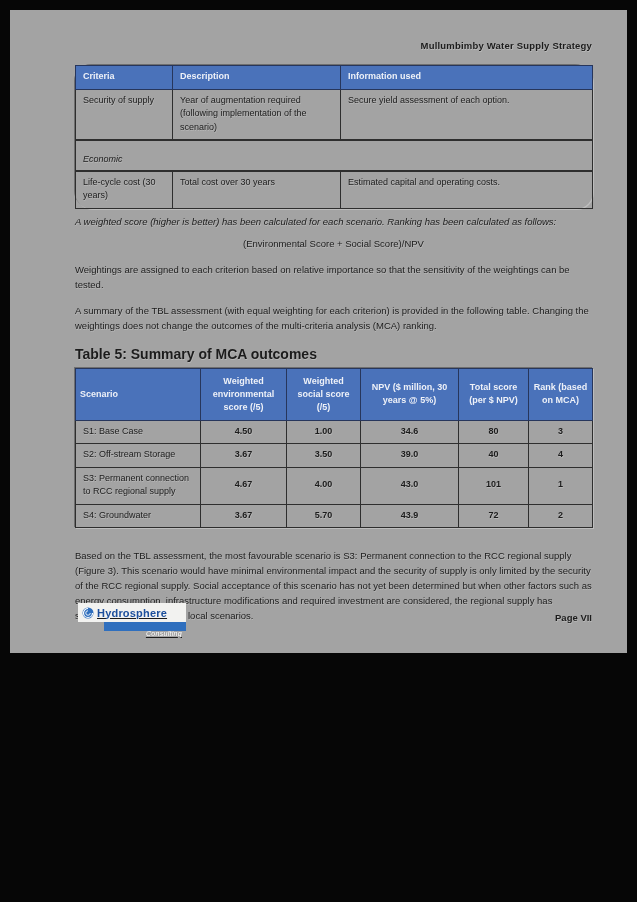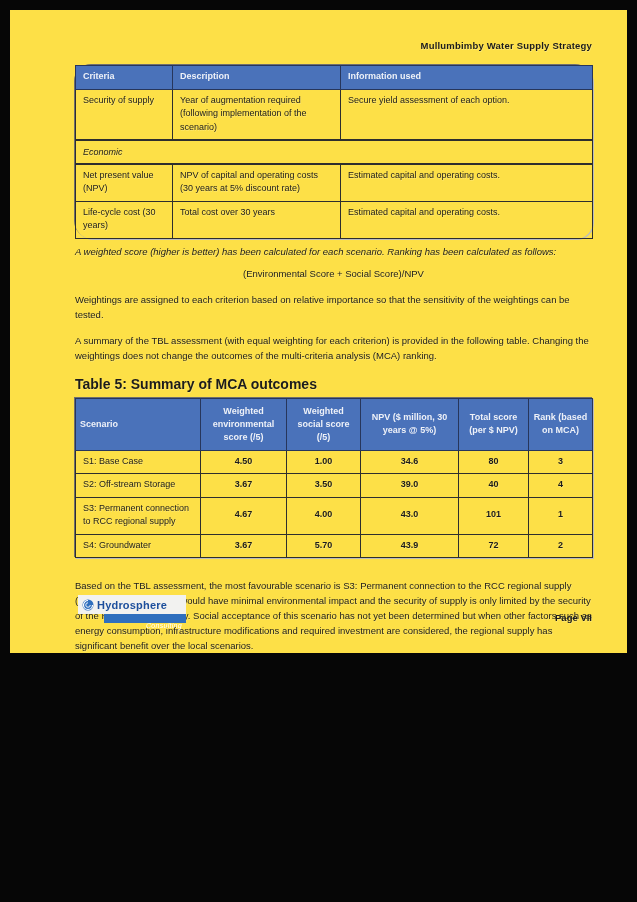--- a/index.html
+++ b/index.html
@@ -6,21 +6,21 @@
   body{
     width:637px;height:902px;
     background:#060606;
     font-family:"Liberation Sans", sans-serif;
     position:relative;
     overflow:hidden;
   }
   .page{
     position:absolute;left:10px;top:10px;
     width:617px;height:643px;
-    background:#fde047;
+    background:#a3a3a3;
     color:#1c1c1c;
     box-sizing:border-box;
     padding:0 35px 0 65px;
   }
   .doc-header{
     margin-top:30px;
     text-align:right;
     font-size:9.5px;font-weight:700;
     letter-spacing:0.2px;
     text-shadow:0.5px 0.5px 0 rgba(255,255,255,0.25);
@@ -43,21 +43,21 @@
   th{
     background:#4a72ba;
     color:#eef1f8;
     font-weight:700;
     text-align:left;
     text-shadow:none;
     border-color:#27365c;
   }
   .section-row td{
     font-style:italic;
-    padding-top:5px;padding-bottom:3px;
+    padding-top:12px;padding-bottom:3px;
     border-top:2px solid #2e2e2e;
     border-bottom:2px solid #2e2e2e;
   }
   .para{
     margin:0;
     font-size:9.5px;
     line-height:1.58;
     text-shadow:0.5px 0.5px 0 rgba(255,255,255,0.22);
   }
   .para-a{margin-top:5px;font-style:italic;}
@@ -89,22 +89,23 @@
     text-align:center;
     font-weight:700;
   }
   .para-d{margin-top:20px;}
   .footer{
     position:absolute;
     left:65px;right:35px;bottom:22px;
     height:30px;
   }
   .logo{
-    position:absolute;left:3px;bottom:8px;
+    position:absolute;left:3px;bottom:0;
     width:108px;
+    text-decoration:underline;
   }
   .logo-top{
     background:#f2f2f0;
     display:flex;align-items:center;
     gap:3px;
     padding:2px 4px;
     height:15px;
   }
   .logo-name{
     color:#1d4f9c;
@@ -153,25 +154,20 @@
       </tr>
     </thead>
     <tbody>
       <tr>
         <td>Security of supply</td>
         <td>Year of augmentation required (following implementation of the scenario)</td>
         <td>Secure yield assessment of each option.</td>
       </tr>
       <tr class="section-row">
         <td colspan="3">Economic</td>
-      </tr>
-      <tr>
-        <td>Net present value (NPV)</td>
-        <td>NPV of capital and operating costs (30 years at 5% discount rate)</td>
-        <td>Estimated capital and operating costs.</td>
       </tr>
       <tr>
         <td>Life-cycle cost (30 years)</td>
         <td>Total cost over 30 years</td>
         <td>Estimated capital and operating costs.</td>
       </tr>
     </tbody>
   </table>
 
   <p class="para para-a">A weighted score (higher is better) has been calculated for each scenario. Ranking has been calculated as follows:</p>

